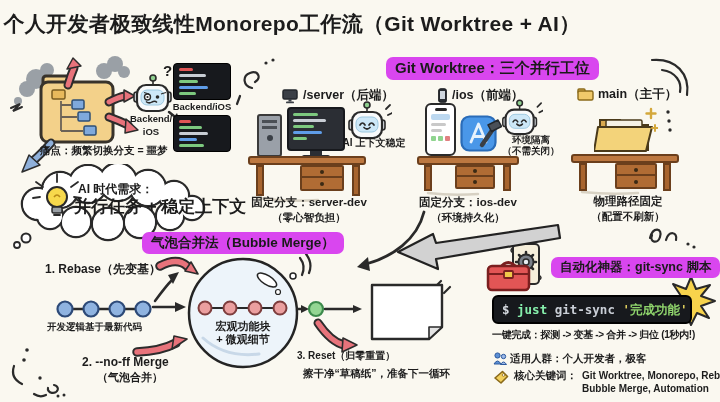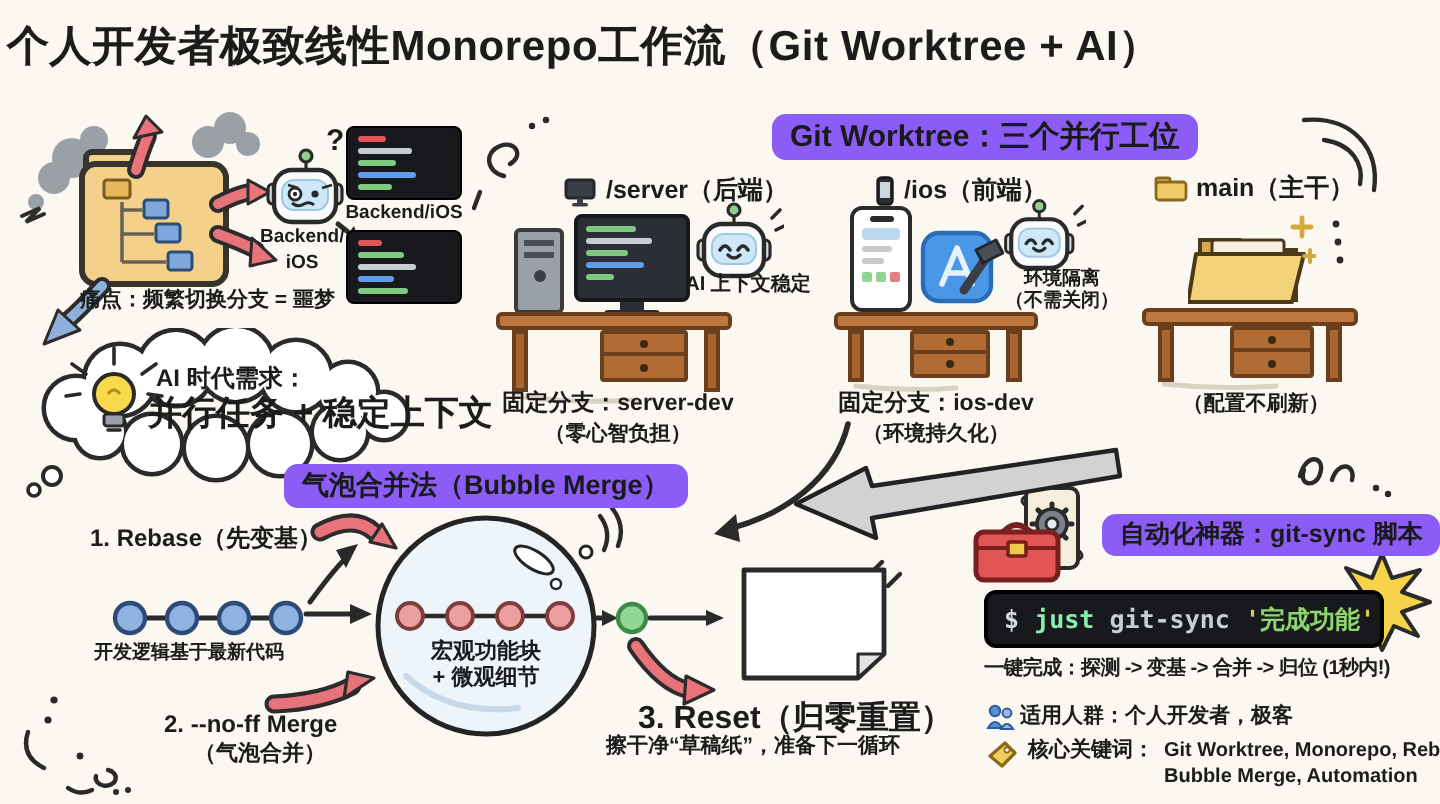--- a/index.html
+++ b/index.html
@@ -4,21 +4,21 @@
 <style>
 *{margin:0;padding:0;box-sizing:border-box}
 html,body{width:720px;height:402px}
 body{background:#faf8f0;font-family:"Liberation Sans","DejaVu Sans",sans-serif;color:#222;overflow:hidden}
 #canvas{position:relative;width:720px;height:402px;background:#faf8f0}
 .abs{position:absolute}
 .b{font-weight:bold}
 .c{text-align:center}
 .nw{white-space:nowrap}
 .txt{z-index:6;color:#1c1c1c;line-height:1.2}
-.hl{background:#8b5cf6;border-radius:7px;padding:2px 9px;font-weight:bold;display:inline-block;z-index:6;color:#1a1a1a}
+.hl{background:#d946ef;border-radius:7px;padding:2px 9px;font-weight:bold;display:inline-block;z-index:6;color:#1a1a1a}
 .term{background:#17191d;border:1.5px solid #000;border-radius:4px;padding:4px 5px;z-index:5}
 .tl{height:3px;border-radius:1.5px;margin-bottom:3px}
 .desk-top{position:absolute;height:9px;background:#bd7840;border:2px solid #6b3f1c;border-radius:3px;z-index:3}
 .desk-leg{position:absolute;width:8px;background:#a8652f;border:2px solid #6b3f1c;z-index:2}
 .drawer{position:absolute;background:#b06c34;border:2px solid #6b3f1c;border-radius:2px;z-index:3}
 .dr{position:relative;height:50%;border-bottom:2px solid #6b3f1c}
 .dr:last-child{border-bottom:none}
 .dr::after{content:"";position:absolute;left:50%;top:50%;width:4px;height:4px;margin:-2px 0 0 -2px;background:#3a2a14;border-radius:50%}
 .mono{font-family:"DejaVu Sans Mono","Liberation Mono",monospace}
 svg{display:block}
@@ -306,20 +306,21 @@
 
   <div class="desk-top" style="left:571px;top:154px;width:108px"></div>
   <div class="desk-leg" style="left:579px;top:163px;height:28px"></div>
   <div class="desk-leg" style="left:663px;top:163px;height:28px"></div>
   <div class="drawer" style="left:615px;top:163px;width:42px;height:26px">
       <div class="dr"></div>
       <div class="dr"></div>
     </div>
 
   <div class="abs txt b c" style="left:585px;top:195px;width:86px;font-size:11.5px">
+    <div class="nw">物理路径固定</div>
     <div class="nw" style="font-size:10.5px;margin-top:1px">（配置不刷新）</div>
   </div>
 
   <div class="abs hl nw" style="left:142px;top:232px;font-size:13.5px">气泡合并法（Bubble Merge）</div>
 
   <div class="abs txt b nw" style="left:45px;top:262px;font-size:12px">1. Rebase（先变基）</div>
 
   <svg class="abs" style="left:53px;top:297px;width:105px;height:24px;z-index:4" viewBox="0 0 105 24">
     <line x1="12" y1="12" x2="90" y2="12" stroke="#2a2a2a" stroke-width="2.5"></line>
     <circle cx="12" cy="12" r="7.5" fill="#8fb3e0" stroke="#2d4a78" stroke-width="2.2"></circle>
@@ -342,21 +343,21 @@
     <circle cx="20" cy="54" r="6.5" fill="#eb9f9f" stroke="#7e3d3d" stroke-width="2"></circle>
     <circle cx="45" cy="54" r="6.5" fill="#eb9f9f" stroke="#7e3d3d" stroke-width="2"></circle>
     <circle cx="70" cy="54" r="6.5" fill="#eb9f9f" stroke="#7e3d3d" stroke-width="2"></circle>
     <circle cx="95" cy="54" r="6.5" fill="#eb9f9f" stroke="#7e3d3d" stroke-width="2"></circle>
   </svg>
   <div class="abs txt b c" style="left:197px;top:320px;width:92px;font-size:11px;z-index:6">
     <div class="nw">宏观功能块</div>
     <div class="nw">+ 微观细节</div>
   </div>
 
-  <div class="abs txt b nw" style="left:319px;top:350px;font-size:16px">3. Reset（归零重置）</div>
+  <div class="abs txt b nw" style="left:297px;top:350px;font-size:10px">3. Reset（归零重置）</div>
   <div class="abs txt b nw" style="left:303px;top:367px;font-size:10.5px">擦干净“草稿纸”，准备下一循环</div>
 
   <svg class="abs" style="left:0;top:0;width:720px;height:402px;z-index:4;pointer-events:none" viewBox="0 0 720 402">
     <g stroke="#2a2a2a" fill="none" stroke-linecap="round">
       <path d="M153,307 L176,307" stroke-width="2.5"></path>
       <path d="M155,301 Q166,286 172,280" stroke-width="2.5"></path>
       <path d="M298,309 L302,309" stroke-width="2.5"></path>
       <path d="M325,309 L354,309" stroke-width="2.5"></path>
       <path d="M424,212 C417,240 392,257 366,264" stroke-width="2.8"></path>
     </g>

